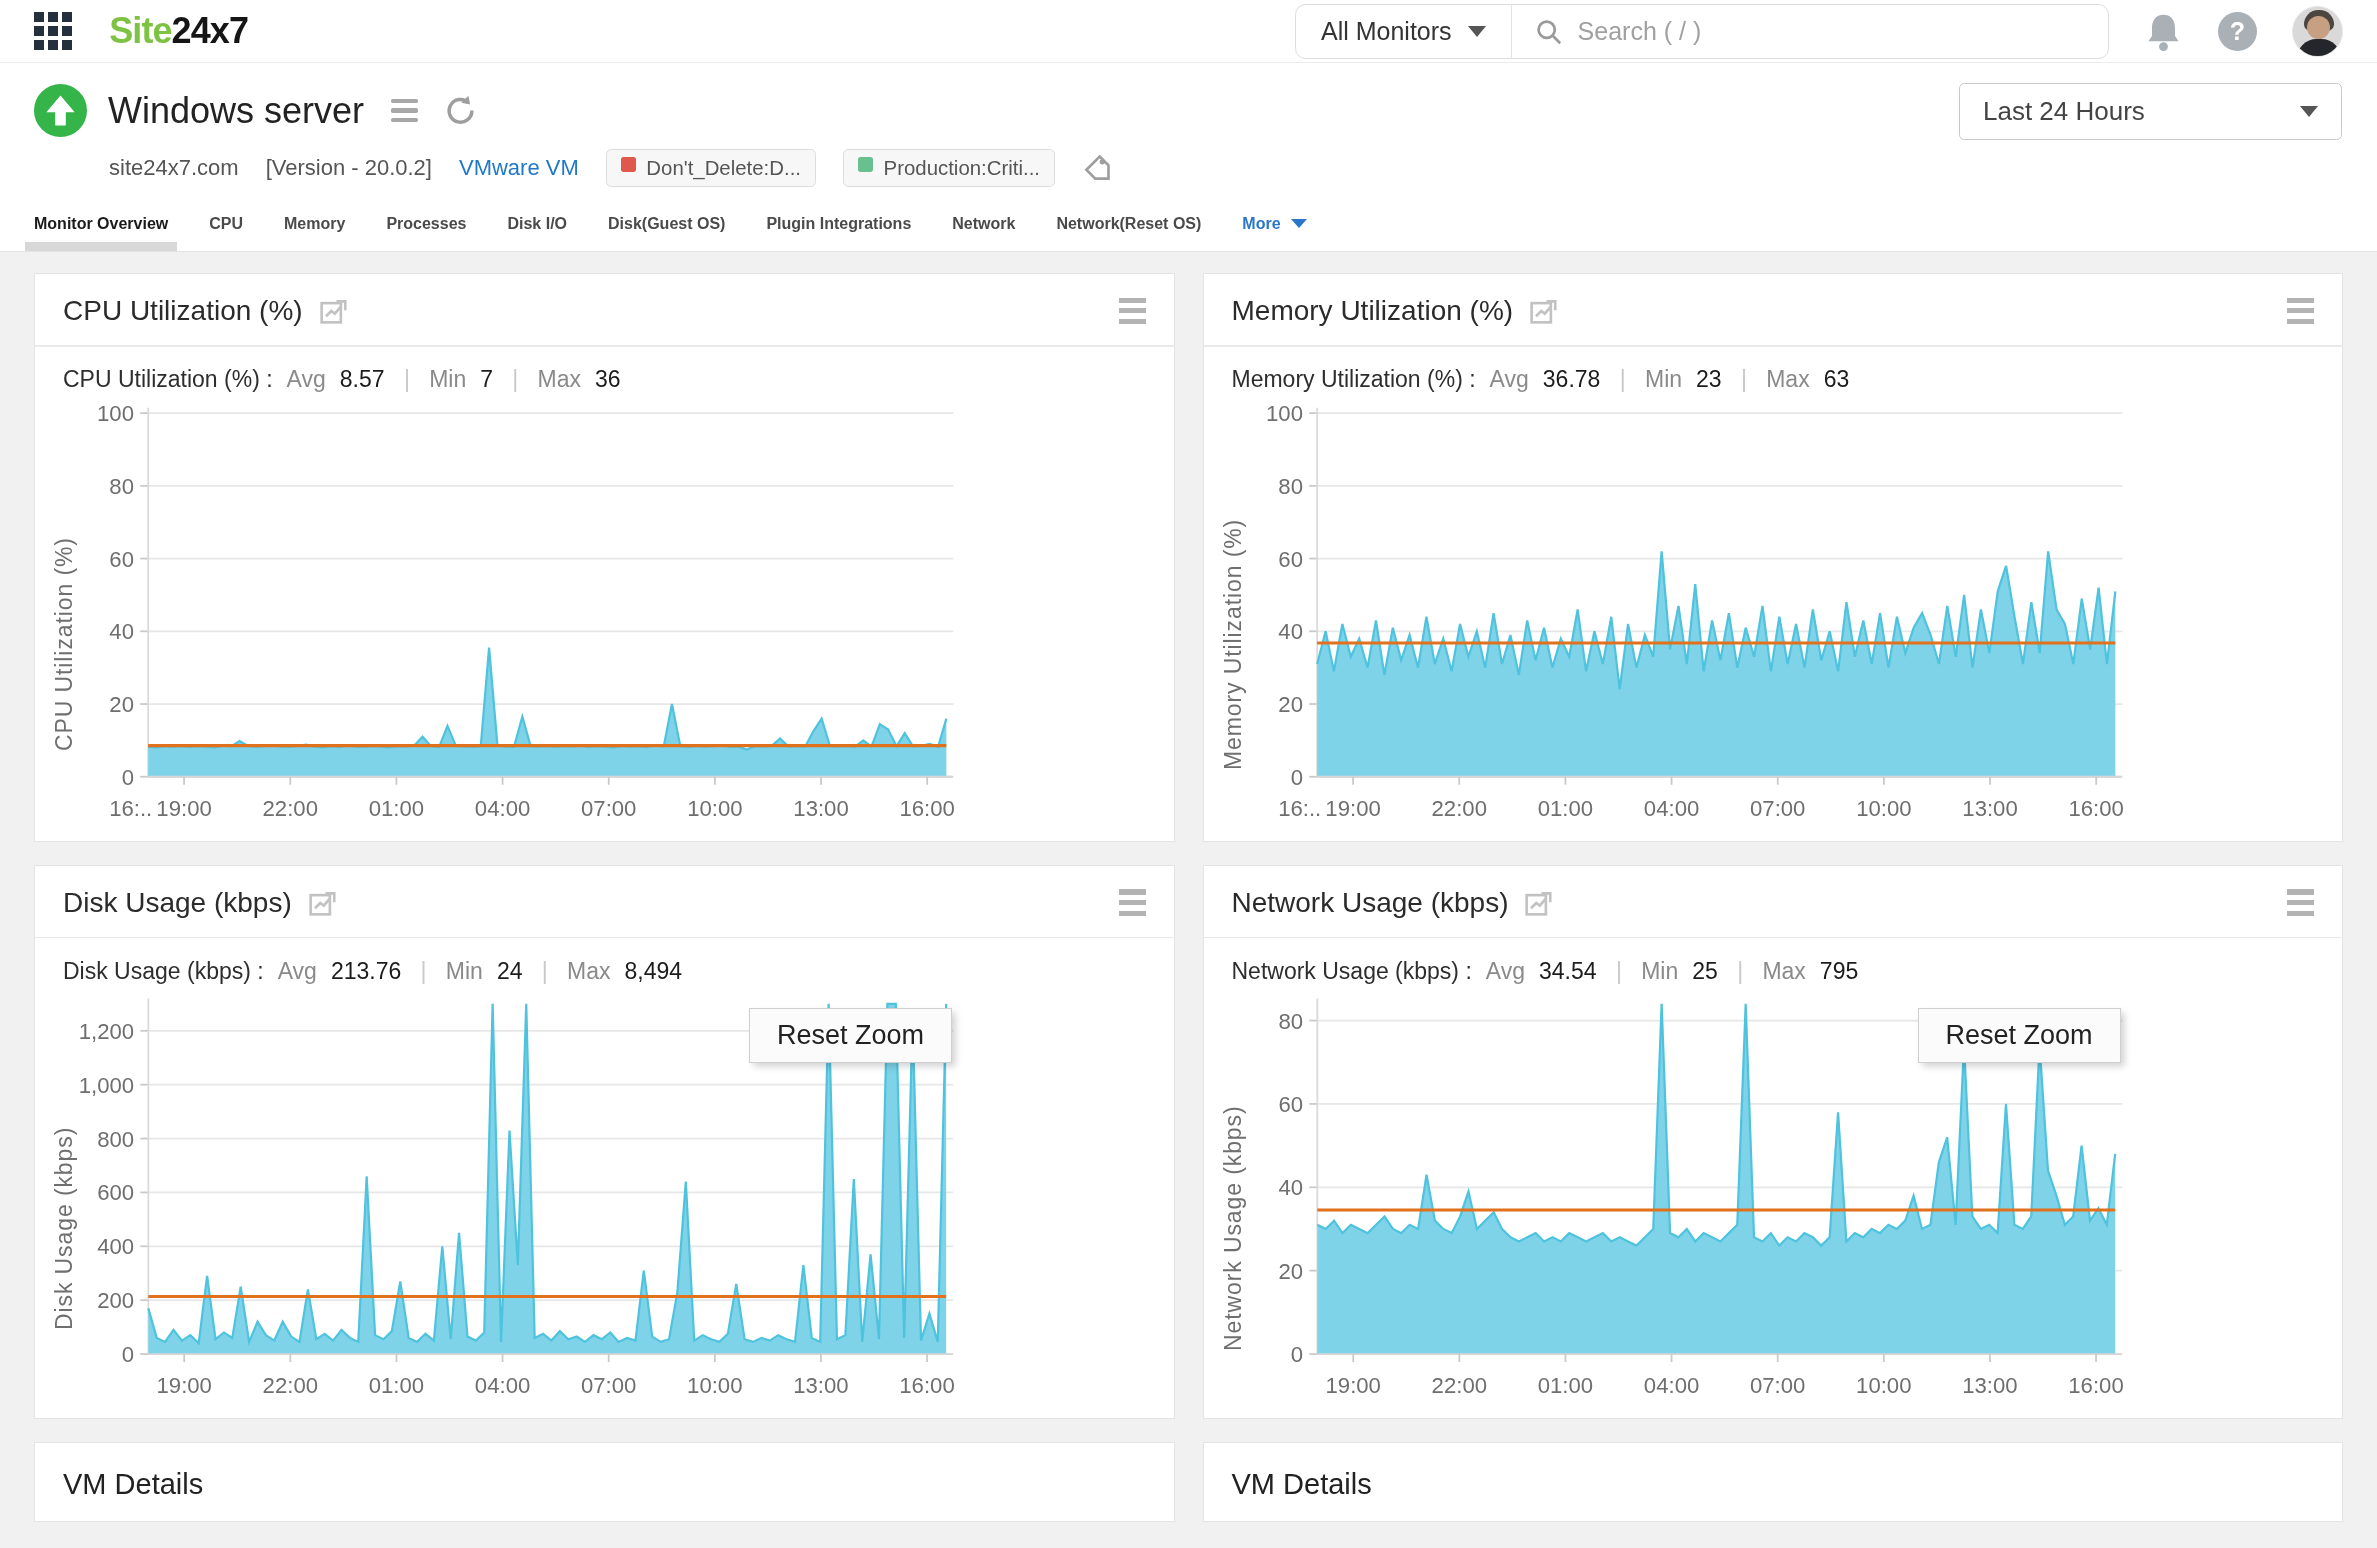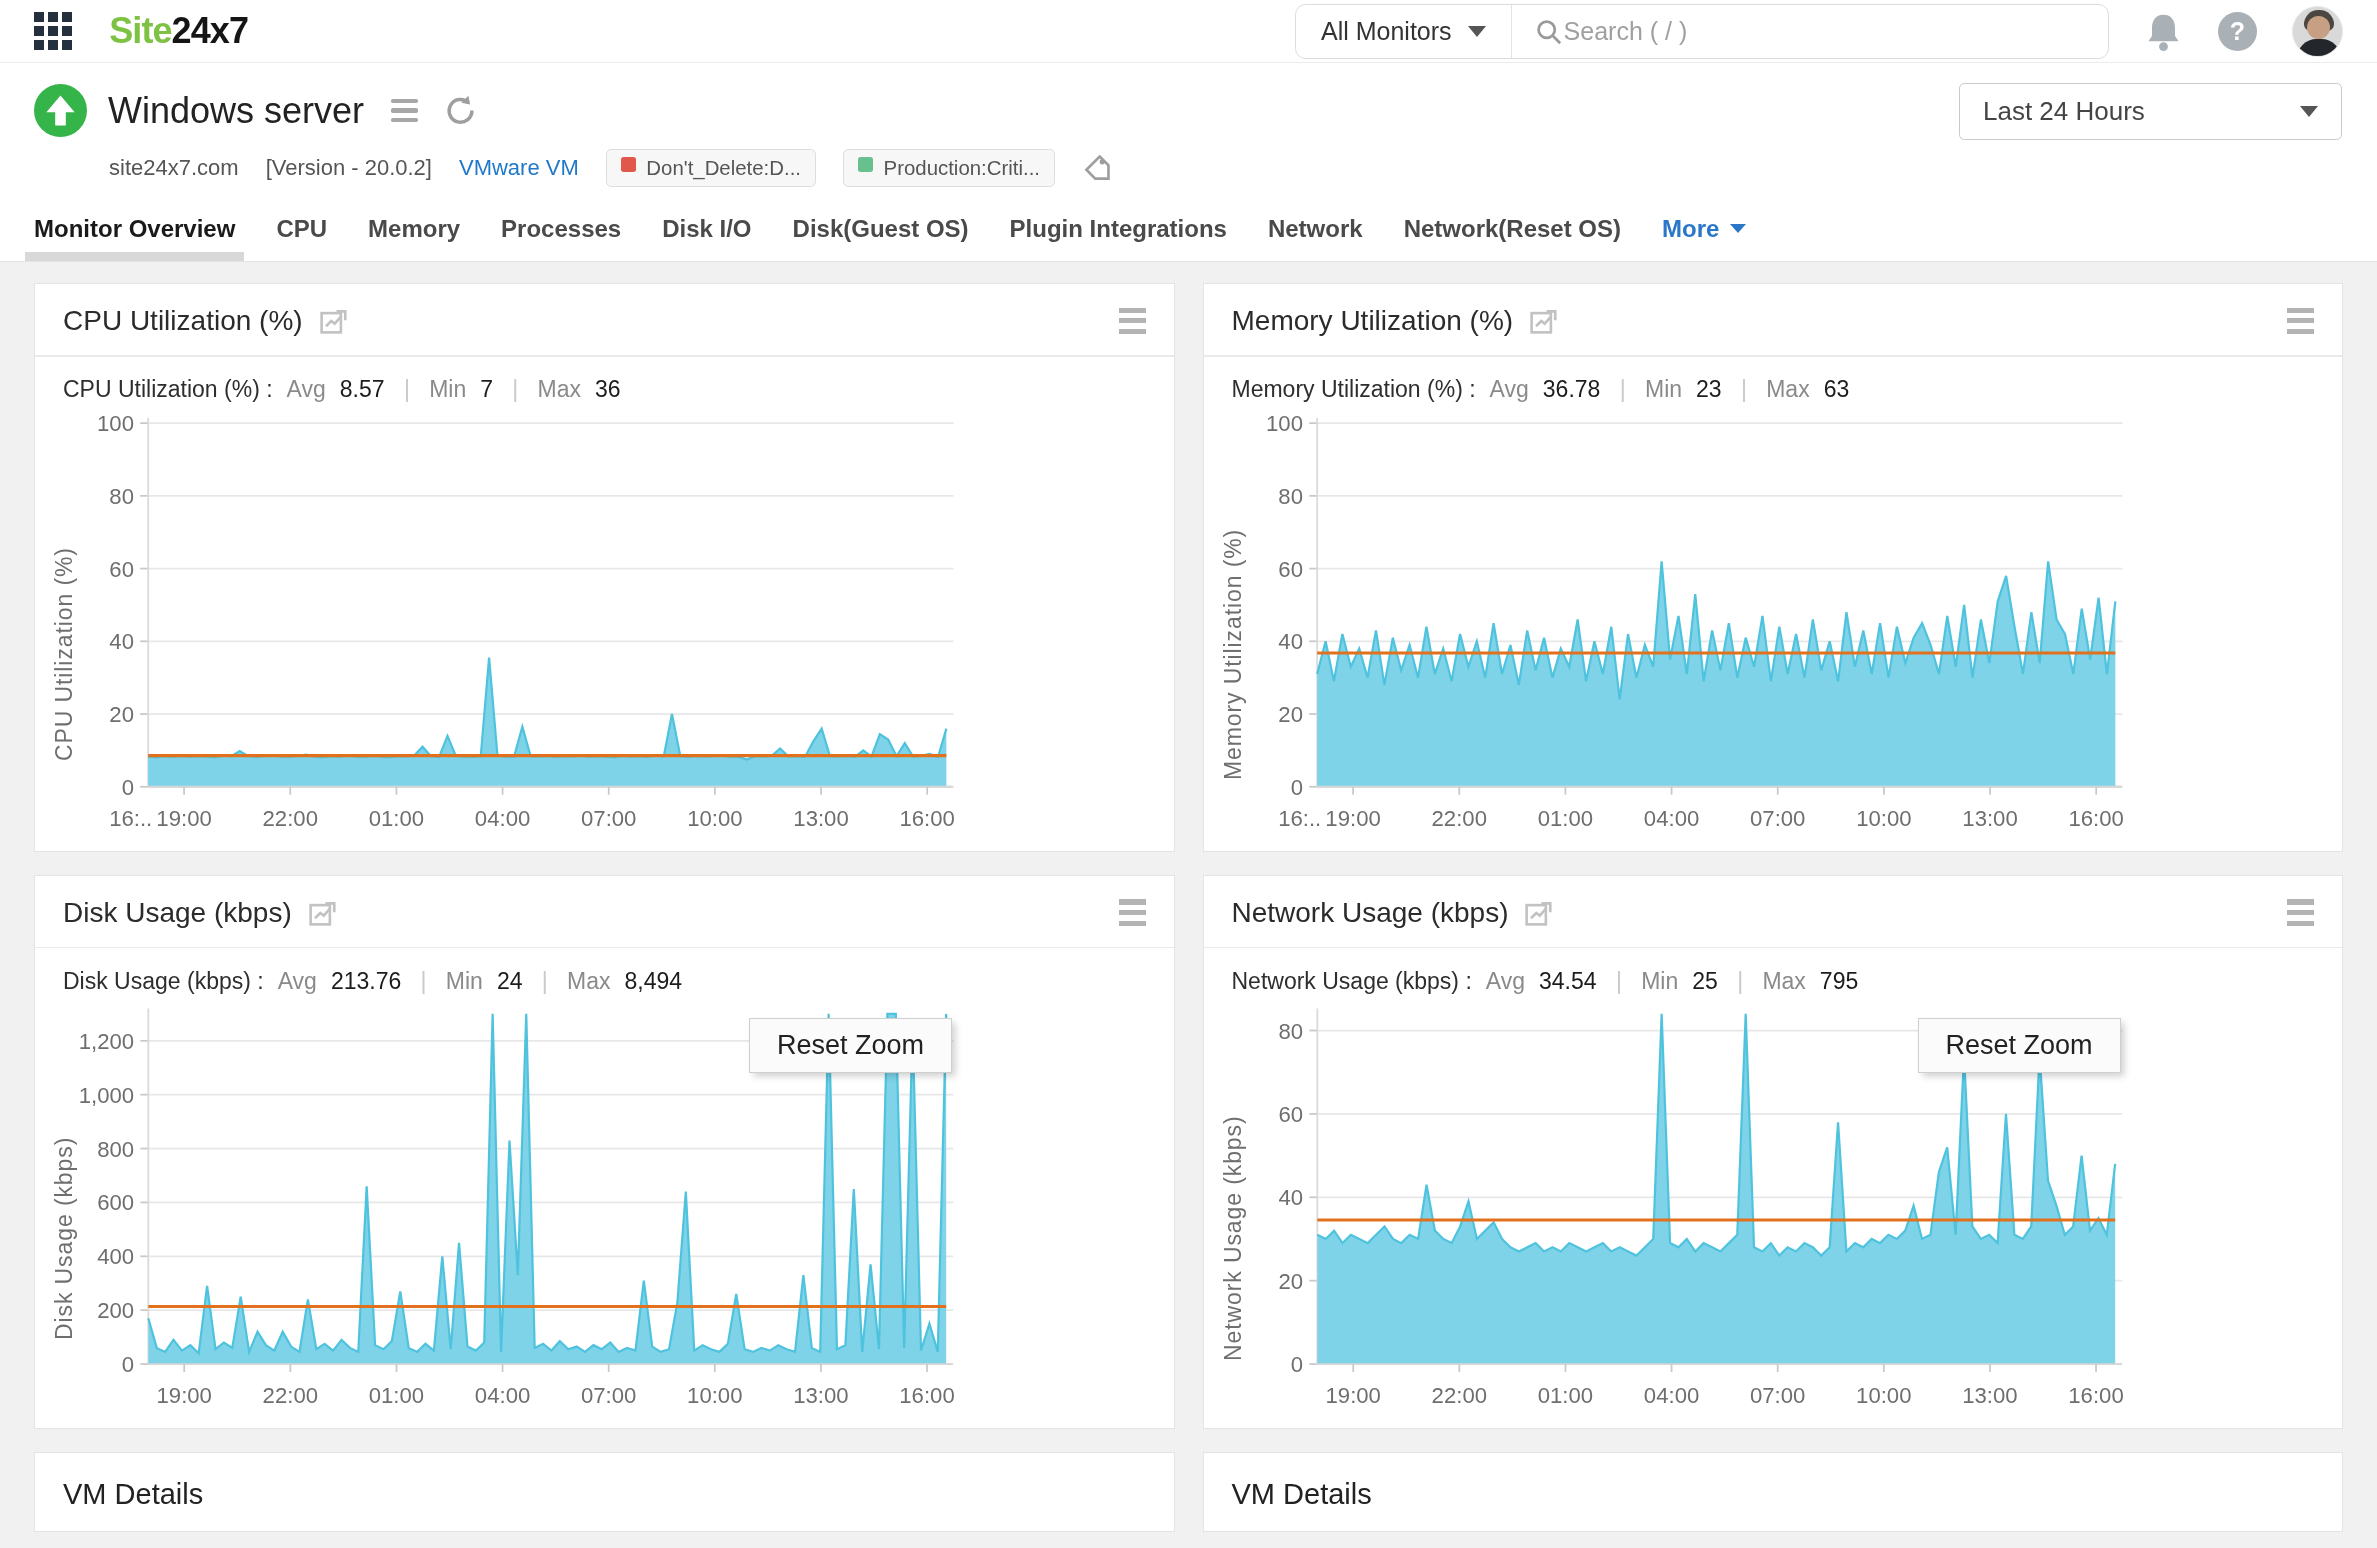--- a/index.html
+++ b/index.html
@@ -22,21 +22,21 @@
   .top-right { margin-left:auto; display:flex; align-items:center; gap:35px; }
   .search-box {
     display:flex; align-items:stretch; width:814px; height:55px;
     border:1.8px solid #dcdcdc; border-radius:10.6px; background:#fff;
   }
   .monitors-select {
     display:flex; align-items:center; gap:16px; padding:0 25px;
     font-size:25px; color:#333; border-right:1.8px solid #e3e3e3; cursor:pointer; white-space:nowrap;
   }
   .caret-down { width:0; height:0; border-left:9.8px solid transparent; border-right:9.8px solid transparent; border-top:11.5px solid #555; }
-  .search-area { display:flex; align-items:center; padding:4px 23px; flex:1; }
+  .search-area { display:flex; align-items:center; gap:14px; padding:4px 23px; flex:1; }
   .search-area input {
     border:none; outline:none; flex:1; font-size:25px; color:#555;
     font-family:inherit; background:transparent;
   }
   .search-area input::placeholder { color:#a0a0a0; }
   .round-help {
     width:39px; height:39px; border-radius:50%; background:#a9b0b6; color:#fff;
     font-size:25px; font-weight:bold; display:flex; align-items:center; justify-content:center; cursor:pointer;
   }
   .avatar {
@@ -60,21 +60,21 @@
     display:flex; align-items:flex-start; gap:10.6px; border:1.8px solid #ddd; background:#f7f7f7;
     border-radius:5.3px; padding:6.2px 14px; font-size:20.4px; color:#555; cursor:pointer;
   }
   .chip .sq { width:15px; height:15px; border-radius:2.7px; }
   .time-select {
     position:absolute; right:35px; top:19.5px; width:383px; height:57px;
     border:1.8px solid #c9c9c9; border-radius:5.3px; background:#fff;
     display:flex; align-items:center; justify-content:space-between; padding:0 23px;
     font-size:26px; color:#444; cursor:pointer;
   }
-  .tabs-row { display:flex; align-items:center; gap:41px; margin-top:28px; font-size:24px; color:#4a4a4a; }
+  .tabs-row { display:flex; align-items:center; gap:41px; margin-top:28px; font-size:16px; color:#4a4a4a; }
   .tab { padding-bottom:18px; cursor:pointer; white-space:nowrap;font-weight:bold; }
   .tab.active { color:#1a1a1a; font-weight:bold; position:relative; }
   .tab.active::after { content:""; position:absolute; left:-9px; right:-9px; bottom:0; height:9px; background:#d8d8d8; }
   .tab.more { color:#2a77c9; display:flex; align-items:center; gap:10.6px; }
   .caret-blue { width:0; height:0; border-left:8px solid transparent; border-right:8px solid transparent; border-top:9.8px solid #2a77c9; }
   
   .content { padding:21px 34px 0; display:grid; grid-template-columns:1fr 1fr; gap:23px 28px; }
   .panel { background:#fff; border:1.8px solid #e4e4e4; }
   .panel-head { display:flex; align-items:center; padding:21px 28px 18px; }
   .panel-title { font-size:28px; color:#2b2b2b; }

